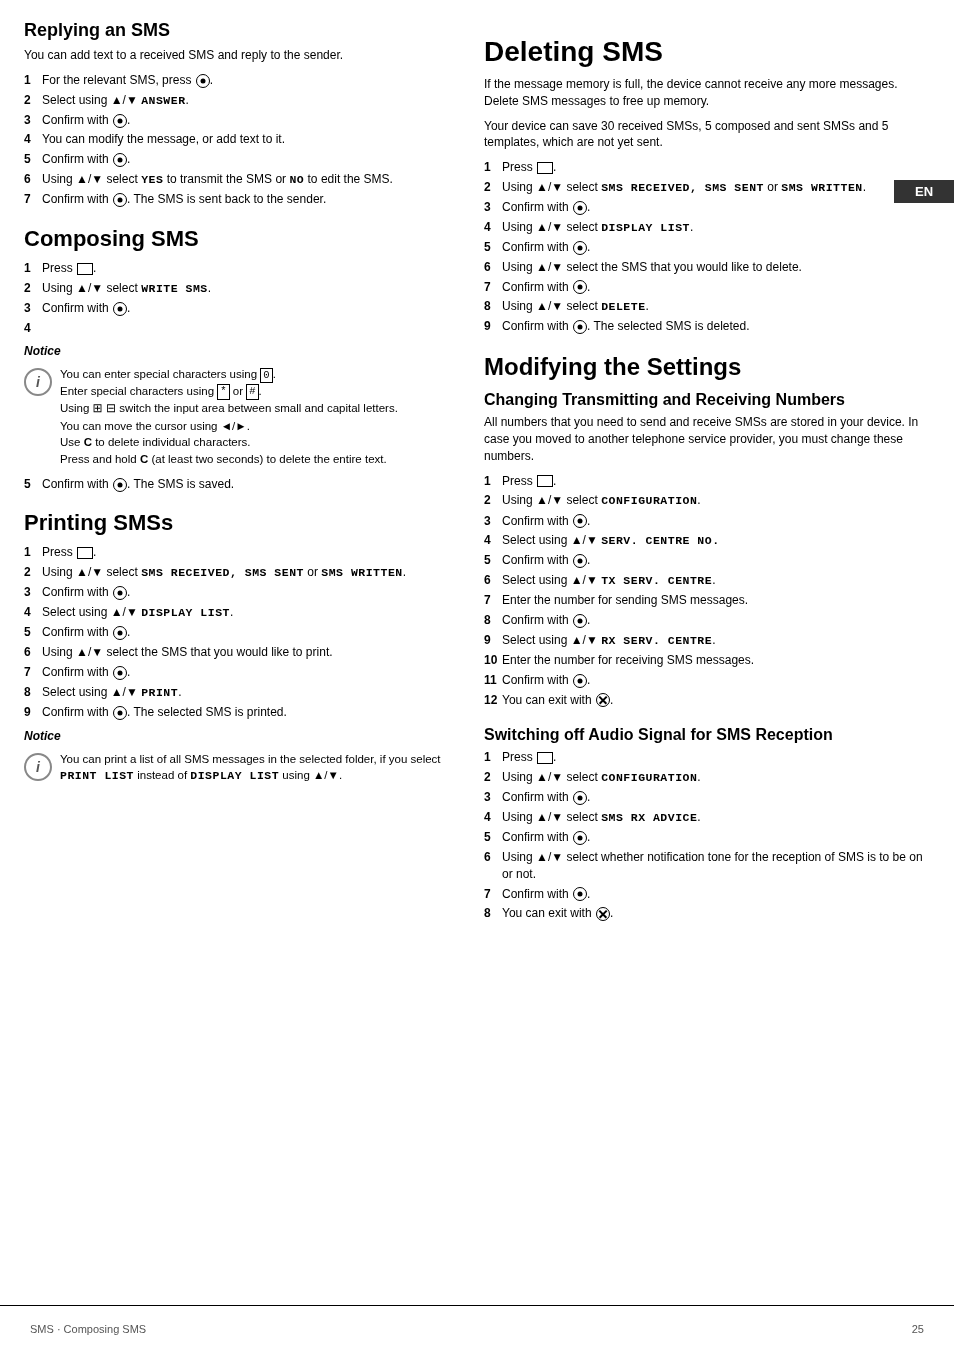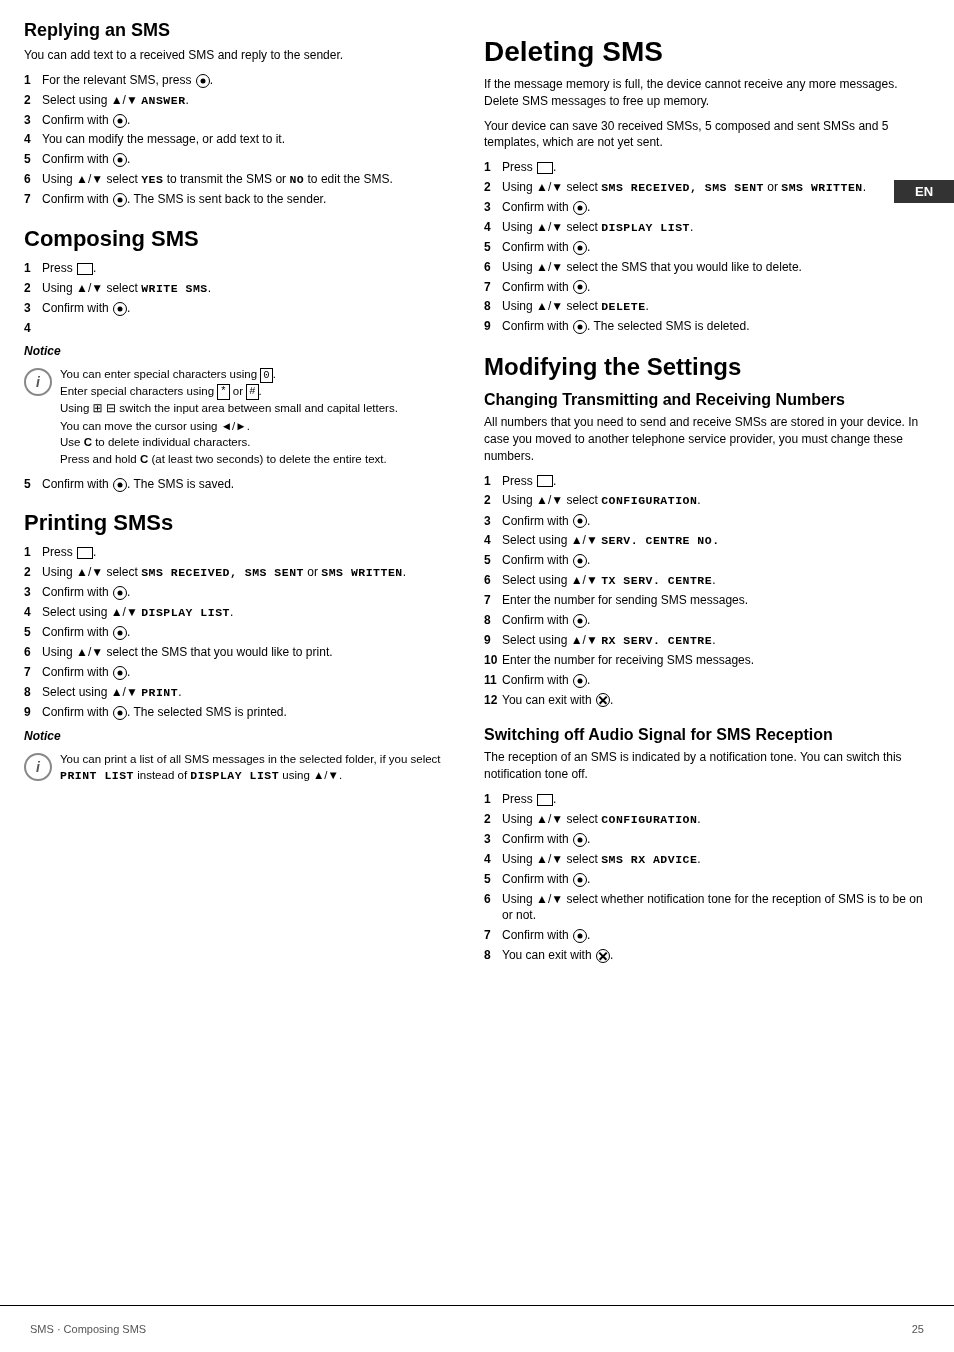--- a/index.html
+++ b/index.html
@@ -438,21 +438,20 @@
             </li>
             <li>
               <span class="step-num">12</span>
               <span>You can exit with <span class="crossed-icon"></span>.</span>
             </li>
           </ol>
         </div>
 
         <div class="section">
           <h3 class="subsection-title">Switching off Audio Signal for SMS Reception</h3>
-          <p class="intro">The reception of an SMS is indicated by a notification tone. You can switch this notification tone off.</p>
           <ol class="steps">
             <li>
               <span class="step-num">1</span>
               <span>Press <span style="display:inline-block;width:16px;height:12px;border:1.5px solid #000;vertical-align:middle;margin-left:1px;"></span>.</span>
             </li>
             <li>
               <span class="step-num">2</span>
               <span>Using ▲/▼ select <span class="mono">CONFIGURATION</span>.</span>
             </li>
             <li>

